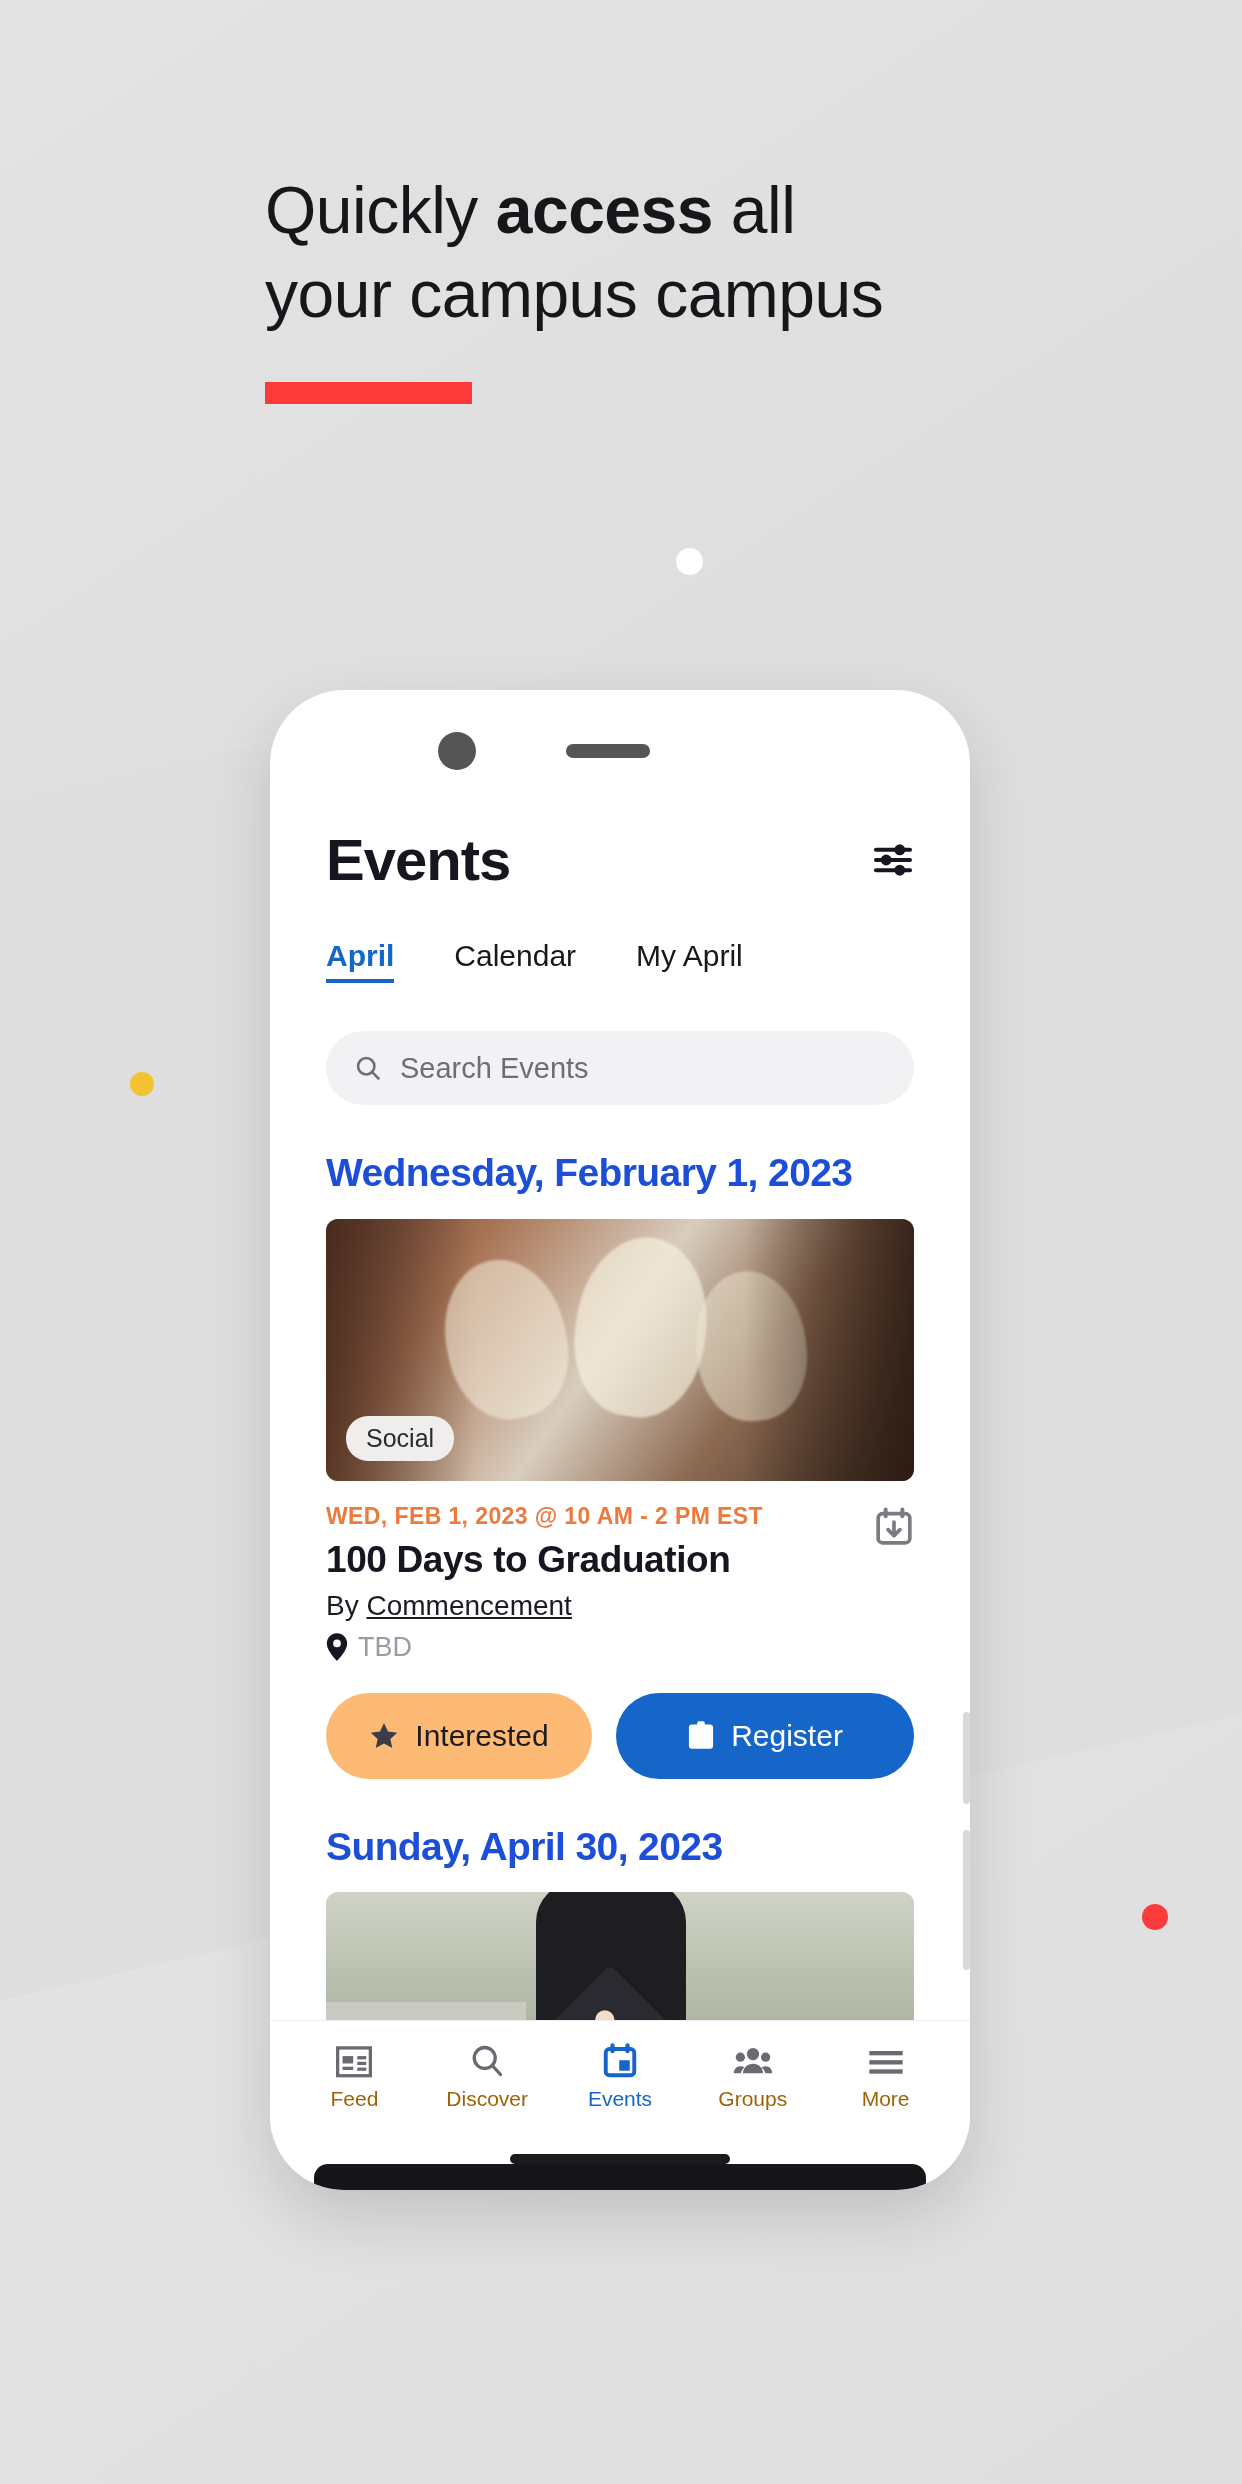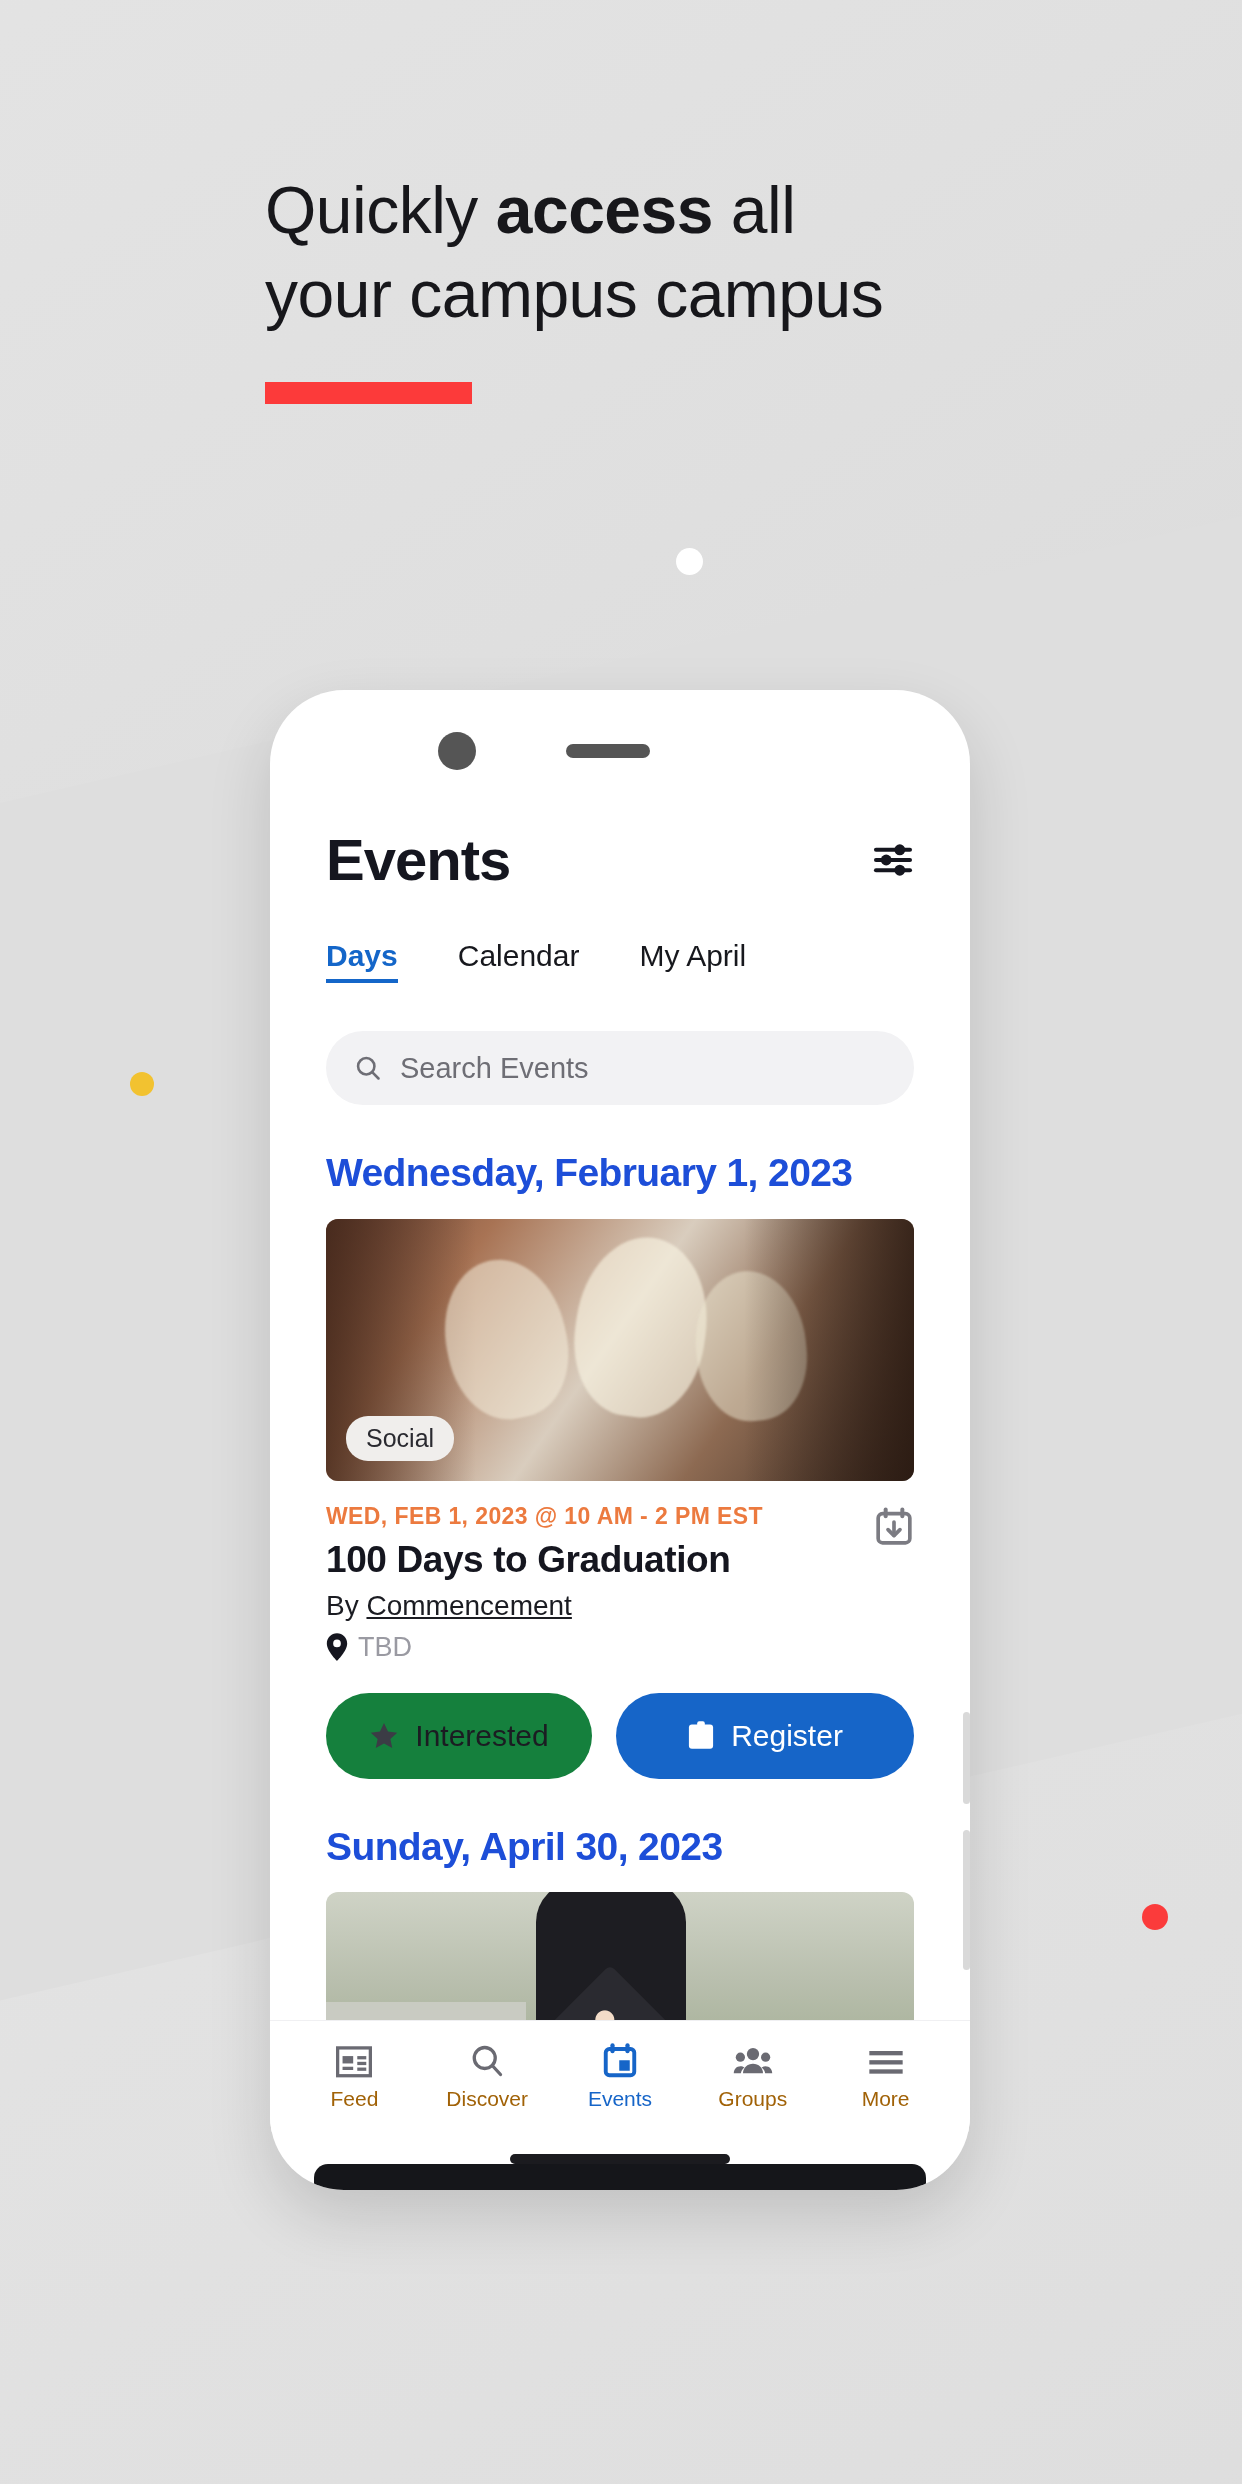--- a/index.html
+++ b/index.html
@@ -251,21 +251,21 @@
     align-items: center;
     justify-content: center;
     gap: 16px;
     font-size: 30px;
     cursor: pointer;
     border: none;
     font-family: inherit;
   }
   .btn-interested {
     flex: 1;
-    background: #15803d;
+    background: #fdba74;
     color: #1b1c22;
   }
   .btn-register {
     flex: 1.12;
     background: #1665c8;
     color: #ffffff;
   }
   .star-icon { width: 30px; height: 30px; flex: none; }
   .clipboard-icon { width: 28px; height: 32px; flex: none; }
 
@@ -387,21 +387,21 @@
           <line x1="2" y1="4" x2="22" y2="4" stroke="#15161f" stroke-width="2.4" stroke-linecap="round"></line>
           <line x1="2" y1="10" x2="22" y2="10" stroke="#15161f" stroke-width="2.4" stroke-linecap="round"></line>
           <line x1="2" y1="16" x2="22" y2="16" stroke="#15161f" stroke-width="2.4" stroke-linecap="round"></line>
           <circle cx="16" cy="4" r="3.2" fill="#15161f"></circle>
           <circle cx="8" cy="10" r="3.2" fill="#15161f"></circle>
           <circle cx="16" cy="16" r="3.2" fill="#15161f"></circle>
         </svg>
       </div>
 
       <div class="tabs">
-        <div class="tab active">Days</div>
+        <div class="tab active">April</div>
         <div class="tab">Calendar</div>
         <div class="tab">My April</div>
       </div>
 
       <div class="search-bar">
         <svg class="search-icon" viewBox="0 0 24 24">
           <circle cx="10.5" cy="10.5" r="7" fill="none" stroke="#6e6e75" stroke-width="2.2"></circle>
           <line x1="15.6" y1="15.6" x2="21" y2="21" stroke="#6e6e75" stroke-width="2.2" stroke-linecap="round"></line>
         </svg>
         <span class="search-placeholder">Search Events</span>

